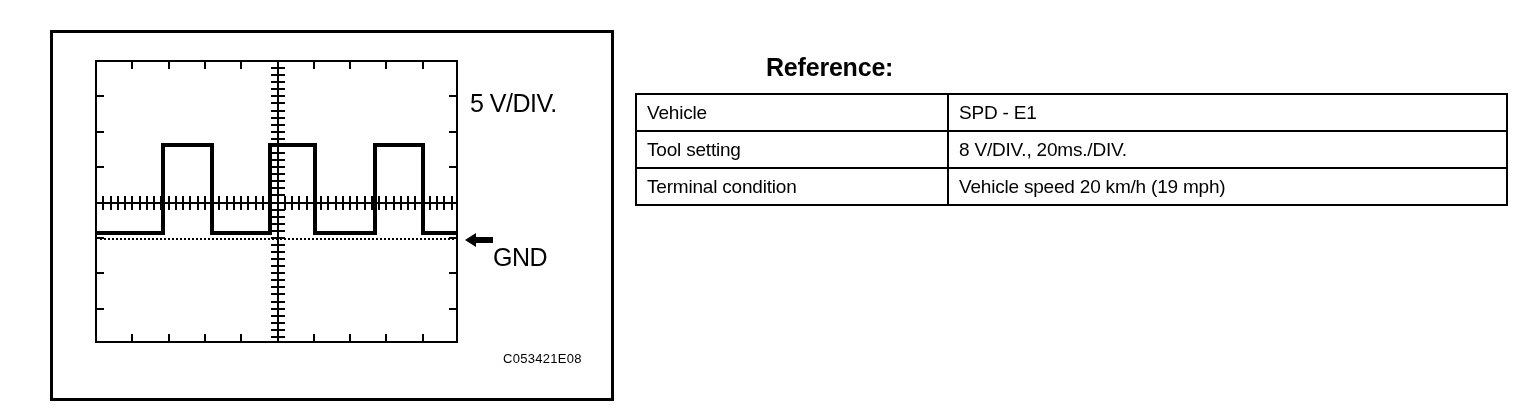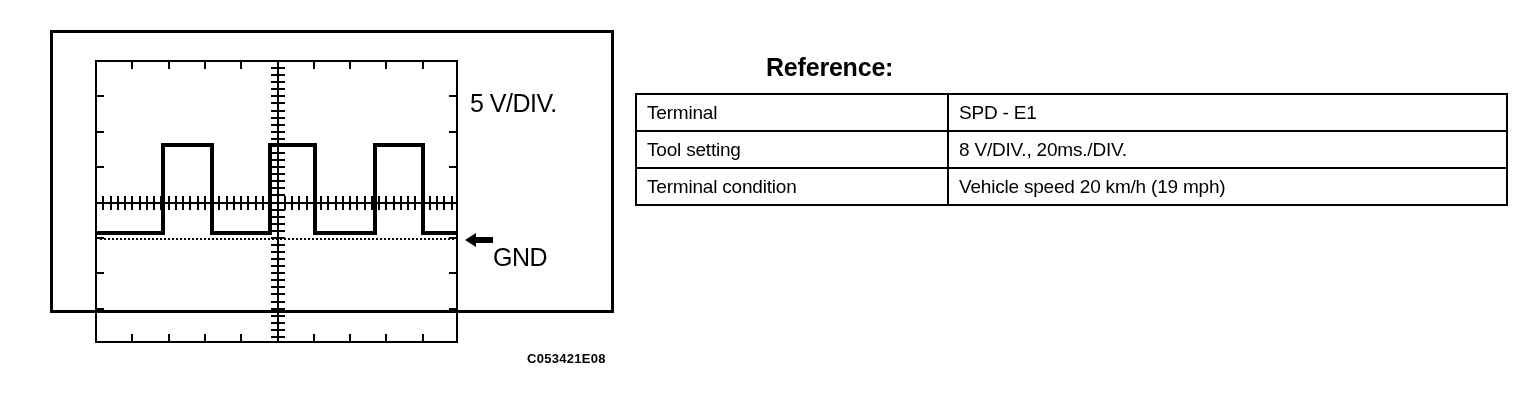--- a/index.html
+++ b/index.html
@@ -15,21 +15,21 @@
     color: #000000;
     overflow: hidden;
   }
 
   
   #scope-panel {
     position: absolute;
     left: 50px;
     top: 30px;
     width: 564px;
-    height: 283px;
+    height: 371px;
     border: 3px solid #000;
     box-sizing: border-box;
     background: #fff;
   }
 
   
   #scope-screen {
     position: absolute;
     left: 42px;   
     top: 27px;    
@@ -123,24 +123,24 @@
   #gnd-arrow {
     position: absolute;
     left: 412px;   
     top: 199px;    
     width: 28px;
     height: 16px;
   }
 
   #figure-code {
     position: absolute;
-    left: 474px;  
+    left: 450px;  
     top: 318px;   
     font-size: 13px;
-    font-weight: bold;
+    font-weight: normal;
     letter-spacing: 0.3px;
     white-space: nowrap;
   }
 
   
   #reference-heading {
     position: absolute;
     left: 766px;
     top: 53px;
     font-size: 25px;
@@ -328,21 +328,21 @@
   <div class="scope-label" id="label-gnd">GND</div>
 
   <div id="figure-code">C053421E08</div>
 </div>
 
 <div id="reference-heading">Reference:</div>
 
 <table id="reference-table">
   <tbody id="reference-tbody">
       <tr>
-        <td class="col-key">Terminal</td>
+        <td class="col-key">Vehicle</td>
         <td class="col-value">SPD - E1</td>
       </tr>
       <tr>
         <td class="col-key">Tool setting</td>
         <td class="col-value">8 V/DIV., 20ms./DIV.</td>
       </tr>
       <tr>
         <td class="col-key">Terminal condition</td>
         <td class="col-value">Vehicle speed 20 km/h (19 mph)</td>
       </tr>

